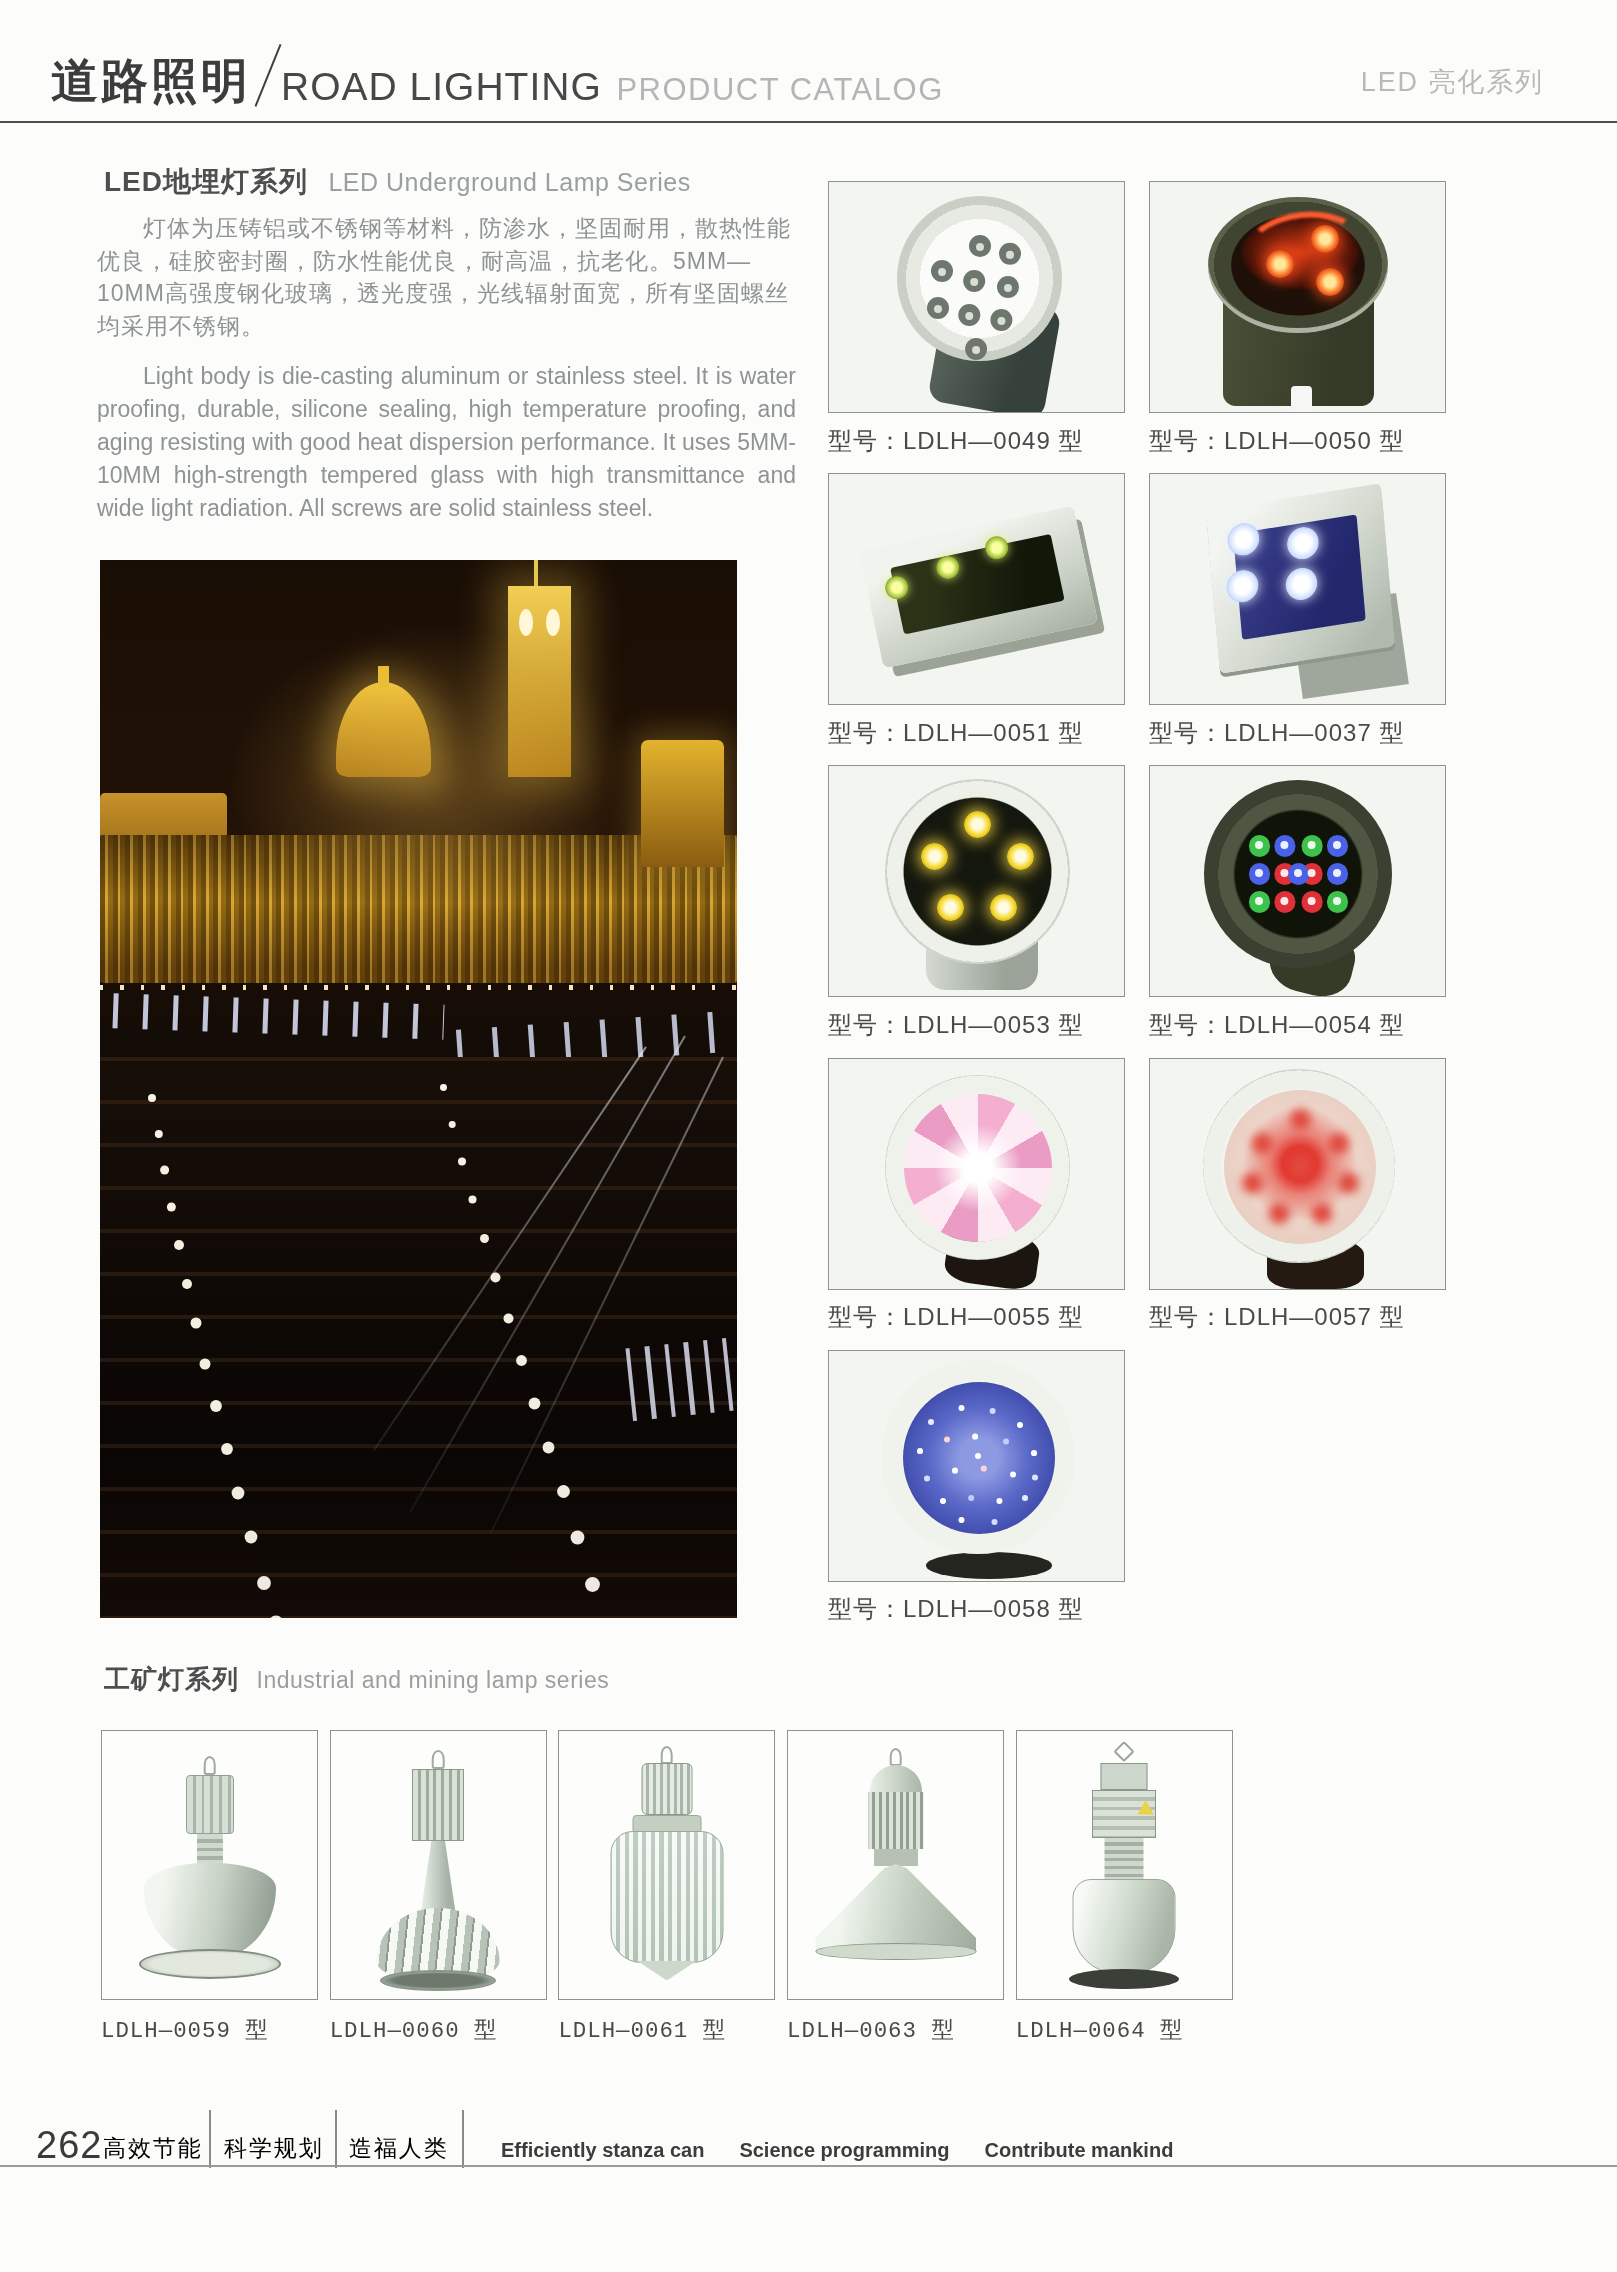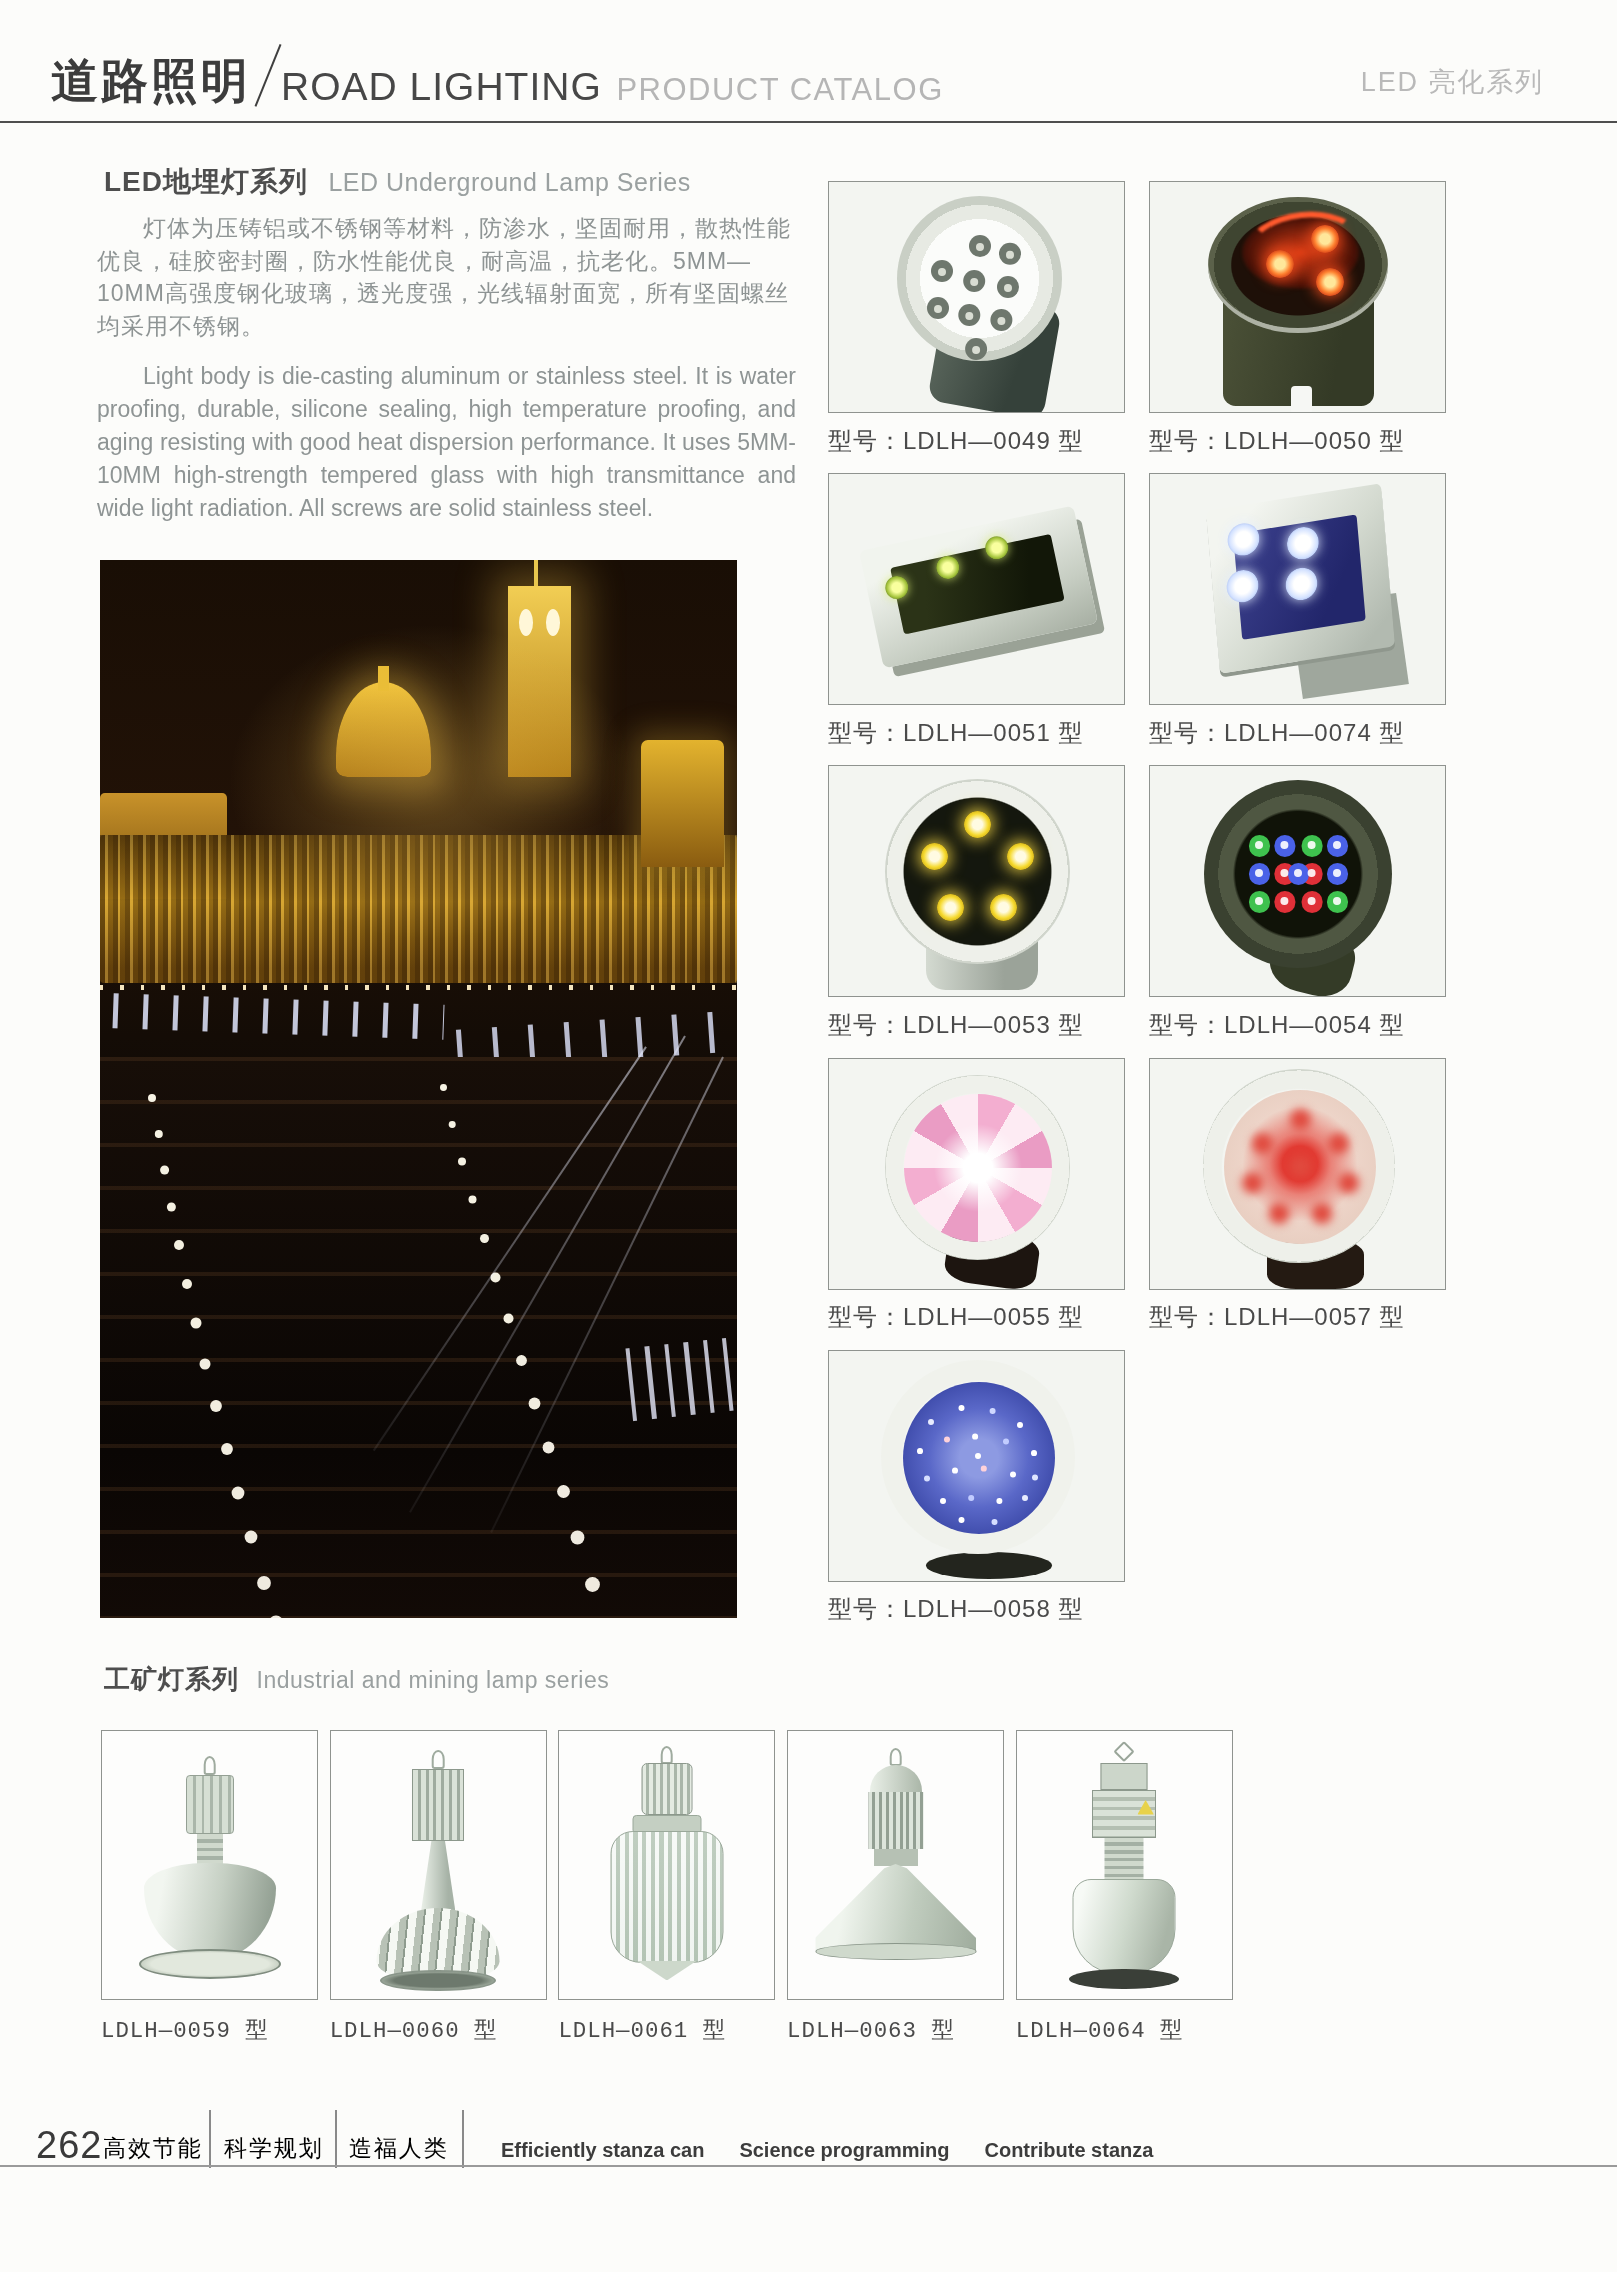--- a/index.html
+++ b/index.html
@@ -364,21 +364,21 @@
       <div class="ubox">
         <div class="b52-body"></div>
         <div class="b52-plate">
           <div class="b52-glass"></div>
           <div class="b52-led b52-m1"></div>
             <div class="b52-led b52-m2"></div>
           <div class="b52-led b52-m3"></div>
             <div class="b52-led b52-m4"></div>
         </div>
       </div>
-      <div class="ulabel">型号：LDLH—0074 型</div>
+      <div class="ulabel">型号：LDLH—0037 型</div>
     </div>
 
     <div class="ucell">
       <div class="ubox">
         <div class="b53-cyl"></div>
           <div class="b53-ring"></div>
         <div class="b53-led b53-p1"></div>
           <div class="b53-led b53-p2"></div>
           <div class="b53-led b53-p3"></div>
         <div class="b53-led b53-p4"></div>
@@ -510,18 +510,18 @@
   <div class="ft-num">262</div>
   <div class="ft-cn ft-s1">高效节能</div>
   <div class="ft-cn ft-s2">科学规划</div>
   <div class="ft-cn ft-s3">造福人类</div>
   <div class="ft-div ft-d1"></div>
   <div class="ft-div ft-d2"></div>
   <div class="ft-div ft-d3"></div>
   <div class="ft-en">
     <span>Efficiently stanza can</span>
     <span>Science programming</span>
-    <span>Contribute stanza</span>
+    <span>Contribute mankind</span>
   </div>
   <div class="ft-rule"></div>
 
 </div>
 
 
 </body></html>

